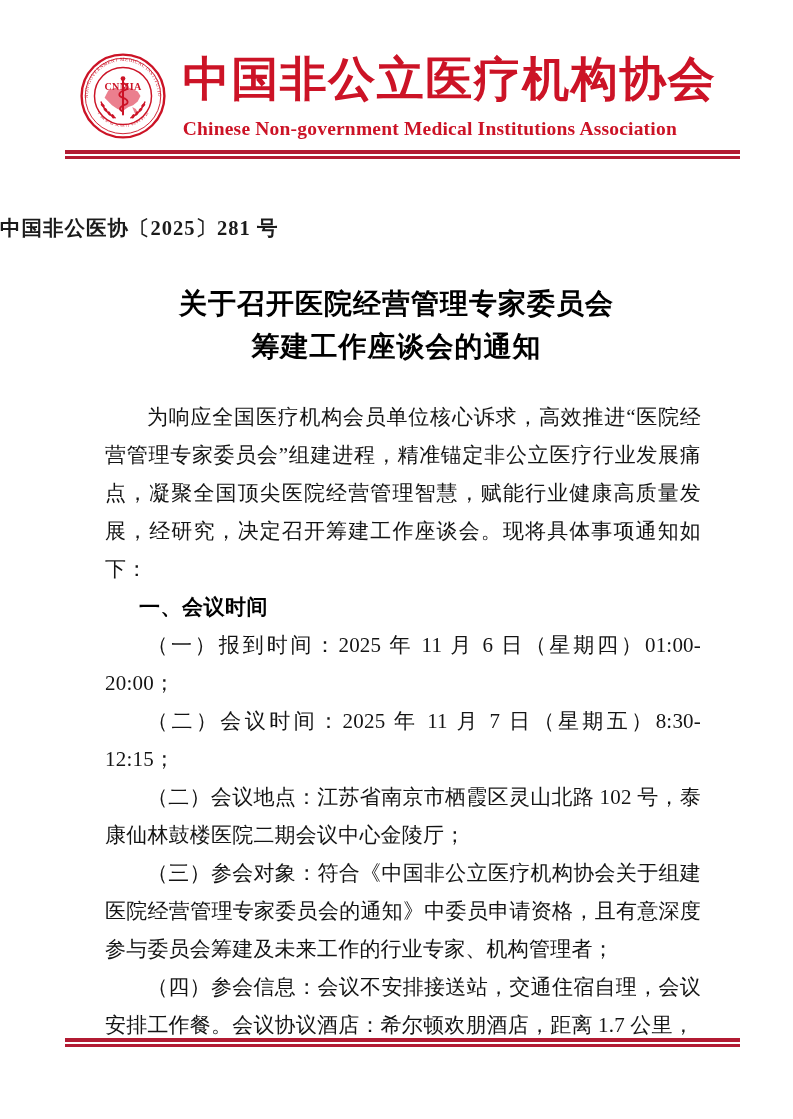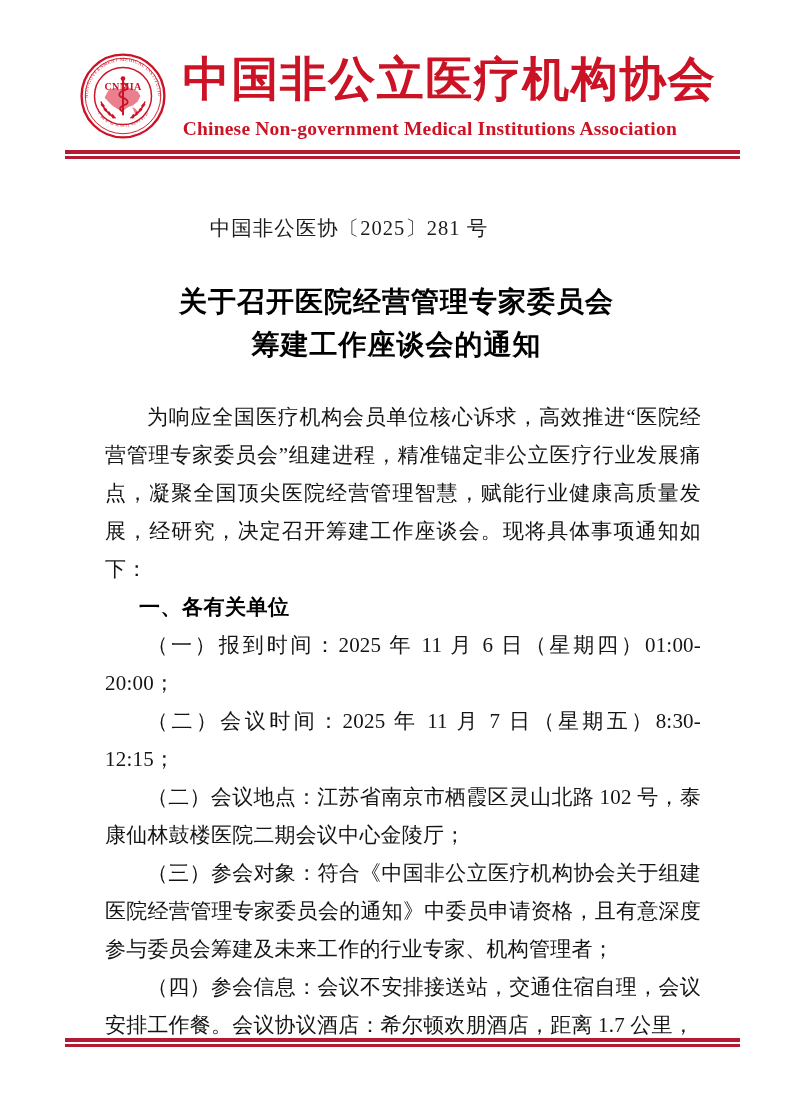--- a/index.html
+++ b/index.html
@@ -90,35 +90,36 @@
     background: #B21B33;
     width: 100%;
   }
 
   
   .doc-number {
     position: absolute;
     top: 214px;
     left: 0;
     right: 95px;
-    text-align: center;
+    text-align: left;
     font-family: "Liberation Serif", "DejaVu Serif", serif;
     font-size: 20.5px;
     color: #1b1b1b;
     letter-spacing: 1px;
+    font-weight: bold;
   }
 
   
   .doc-title {
     position: absolute;
     top: 283px;
     left: 95px;
     right: 95px;
     text-align: center;
-    font-family: Liberation Mono, monospace;
+    font-family: Liberation Sans, sans-serif;
     font-size: 28px;
     font-weight: bold;
     color: #000000;
     line-height: 1.52;
     letter-spacing: 1px;
   }
   .doc-title .tline { display: block; }
 
   
   .doc-body {
@@ -221,21 +222,21 @@
   <div class="doc-title">
     <span class="tline">关于召开医院经营管理专家委员会</span>
     <span class="tline">筹建工作座谈会的通知</span>
   </div>
 
   <div class="doc-body">
 
 
     <p class="para indent">为响应全国医疗机构会员单位核心诉求，高效推进“医院经营管理专家委员会”组建进程，精准锚定非公立医疗行业发展痛点，凝聚全国顶尖医院经营管理智慧，赋能行业健康高质量发展，经研究，决定召开筹建工作座谈会。现将具体事项通知如下：</p>
 
-    <p class="sec-heading">一、各有关单位</p>
+    <p class="sec-heading">一、会议时间</p>
 
     <p class="para indent">（一）报到时间：2025 年 11 月 6 日（星期四）01:00-20:00；</p>
 
     <p class="para indent">（二）会议时间：2025 年 11 月 7 日（星期五）8:30-12:15；</p>
 
     <p class="para indent">（二）会议地点：江苏省南京市栖霞区灵山北路 102 号，泰康仙林鼓楼医院二期会议中心金陵厅；</p>
 
     <p class="para indent">（三）参会对象：符合《中国非公立医疗机构协会关于组建医院经营管理专家委员会的通知》中委员申请资格，且有意深度参与委员会筹建及未来工作的行业专家、机构管理者；</p>
 
     <p class="para indent">（四）参会信息：会议不安排接送站，交通住宿自理，会议安排工作餐。会议协议酒店：希尔顿欢朋酒店，距离 1.7 公里，</p>

